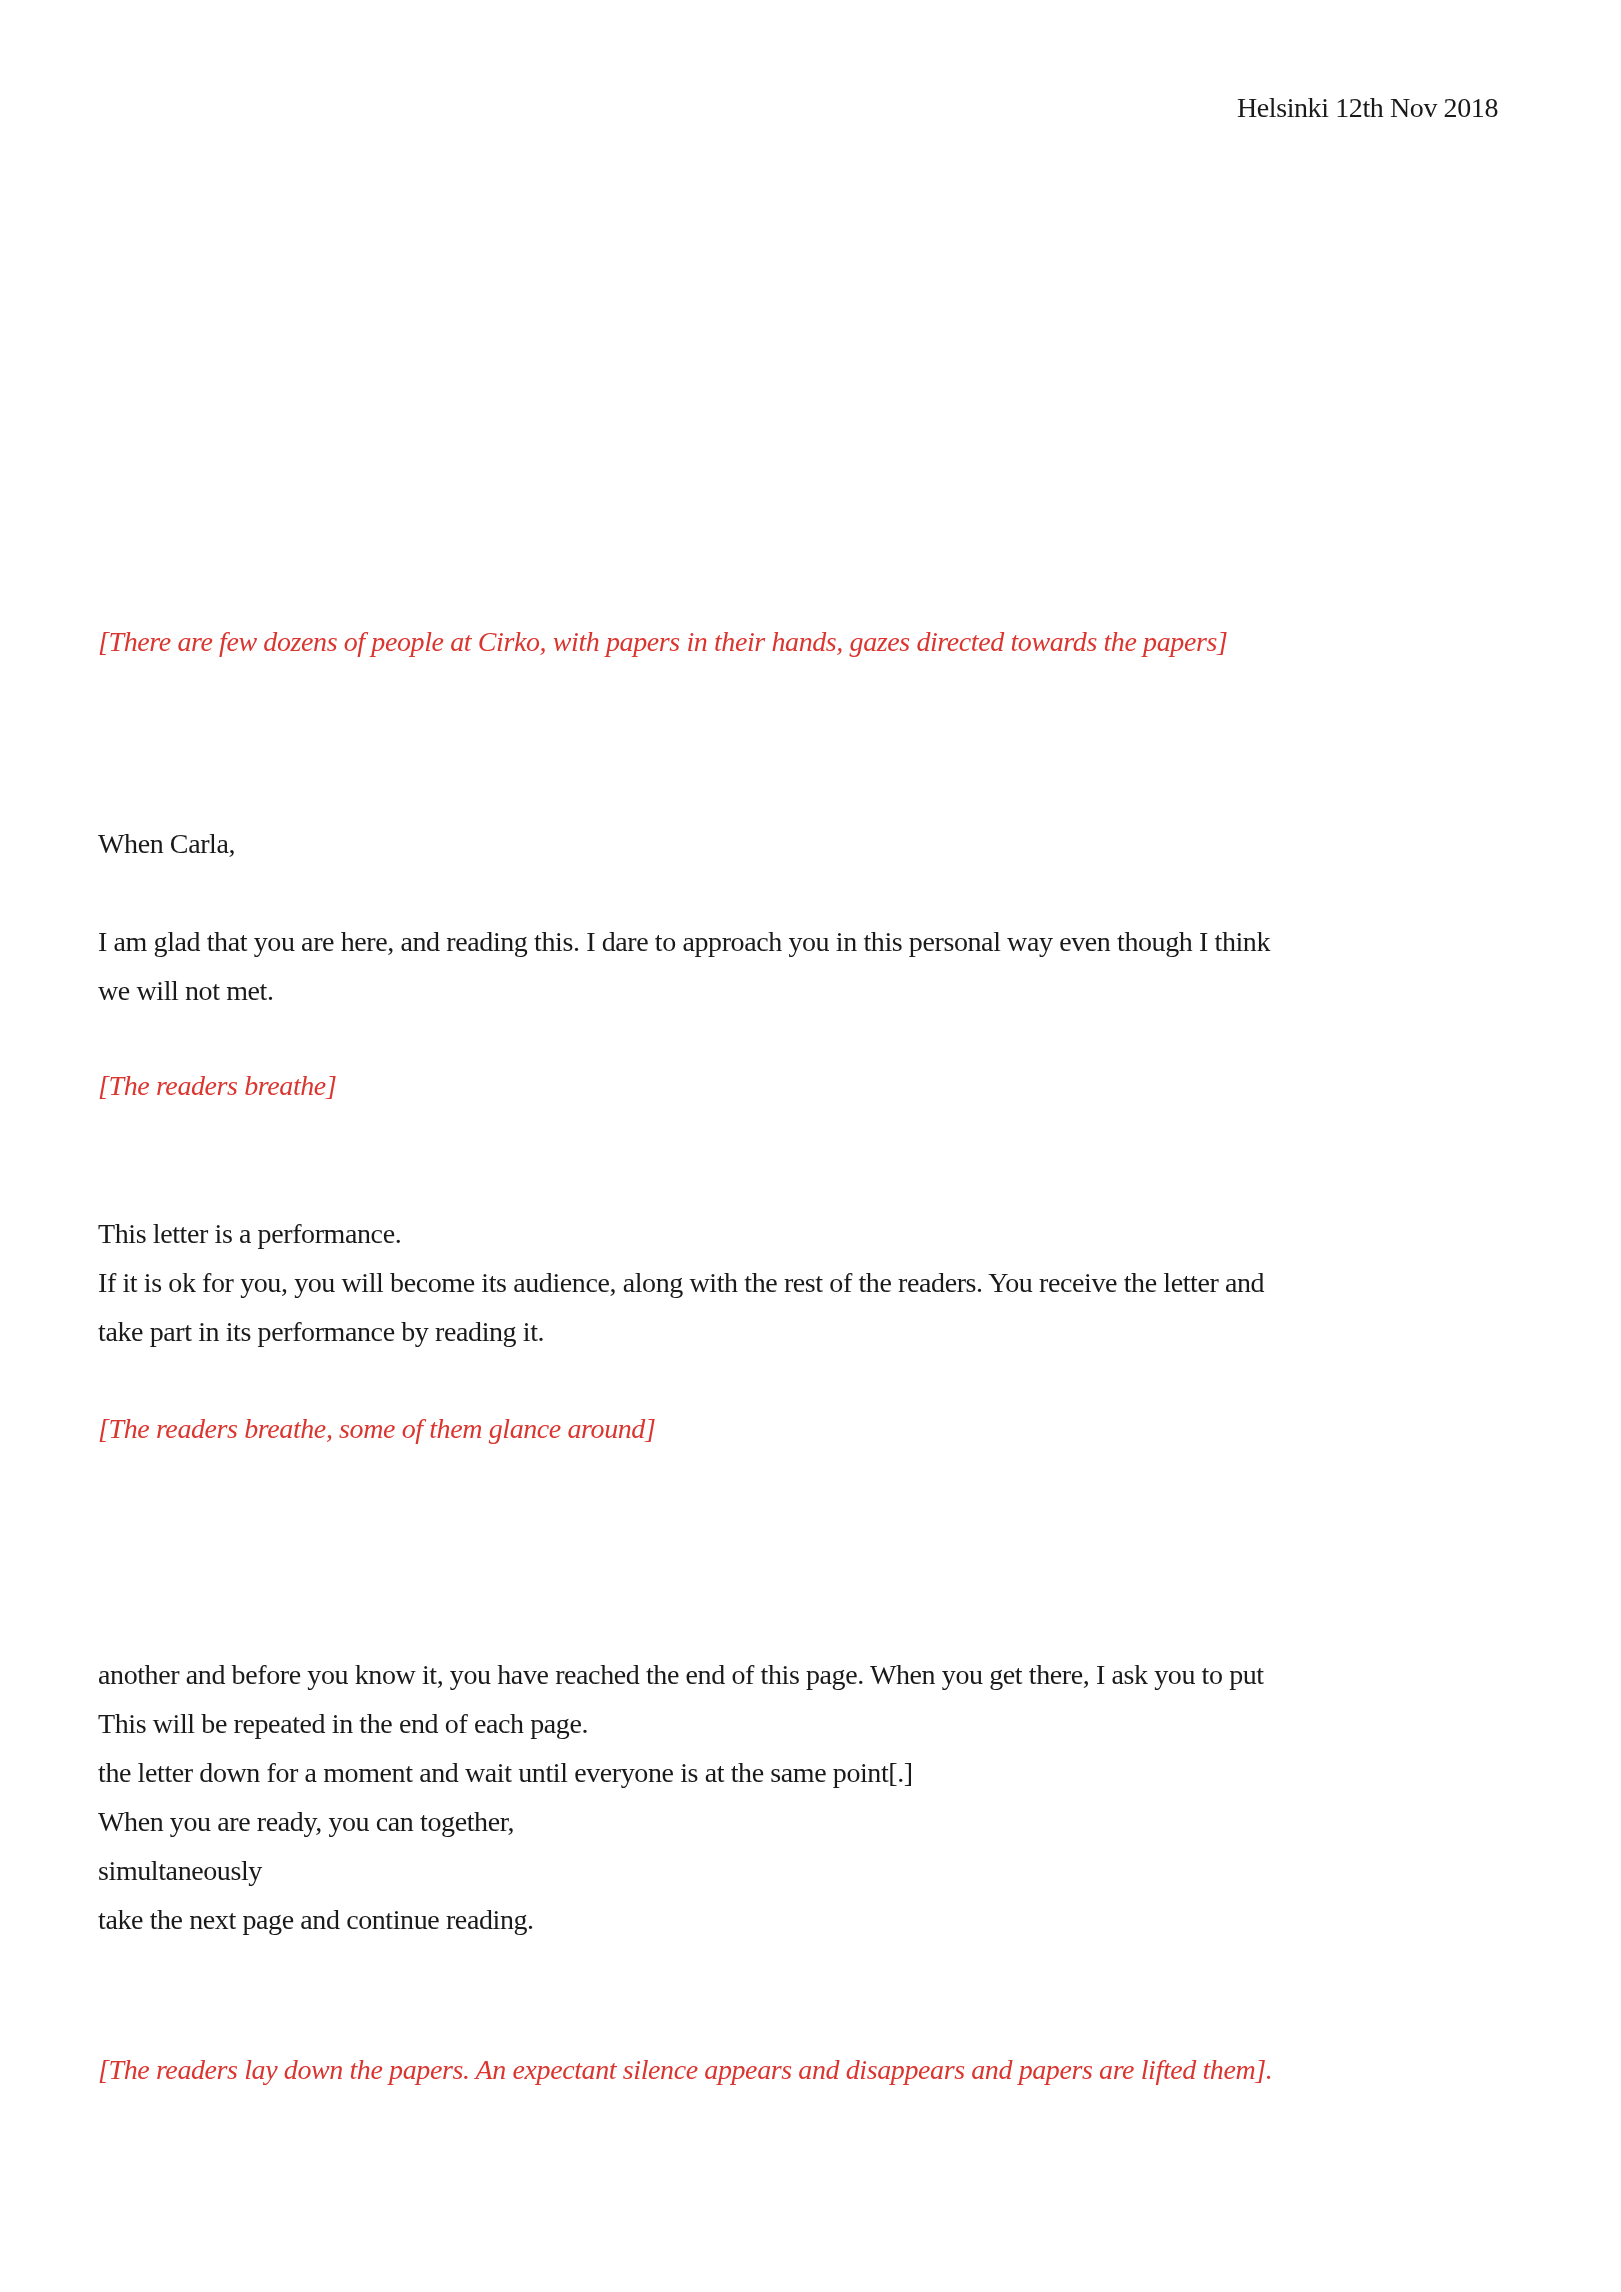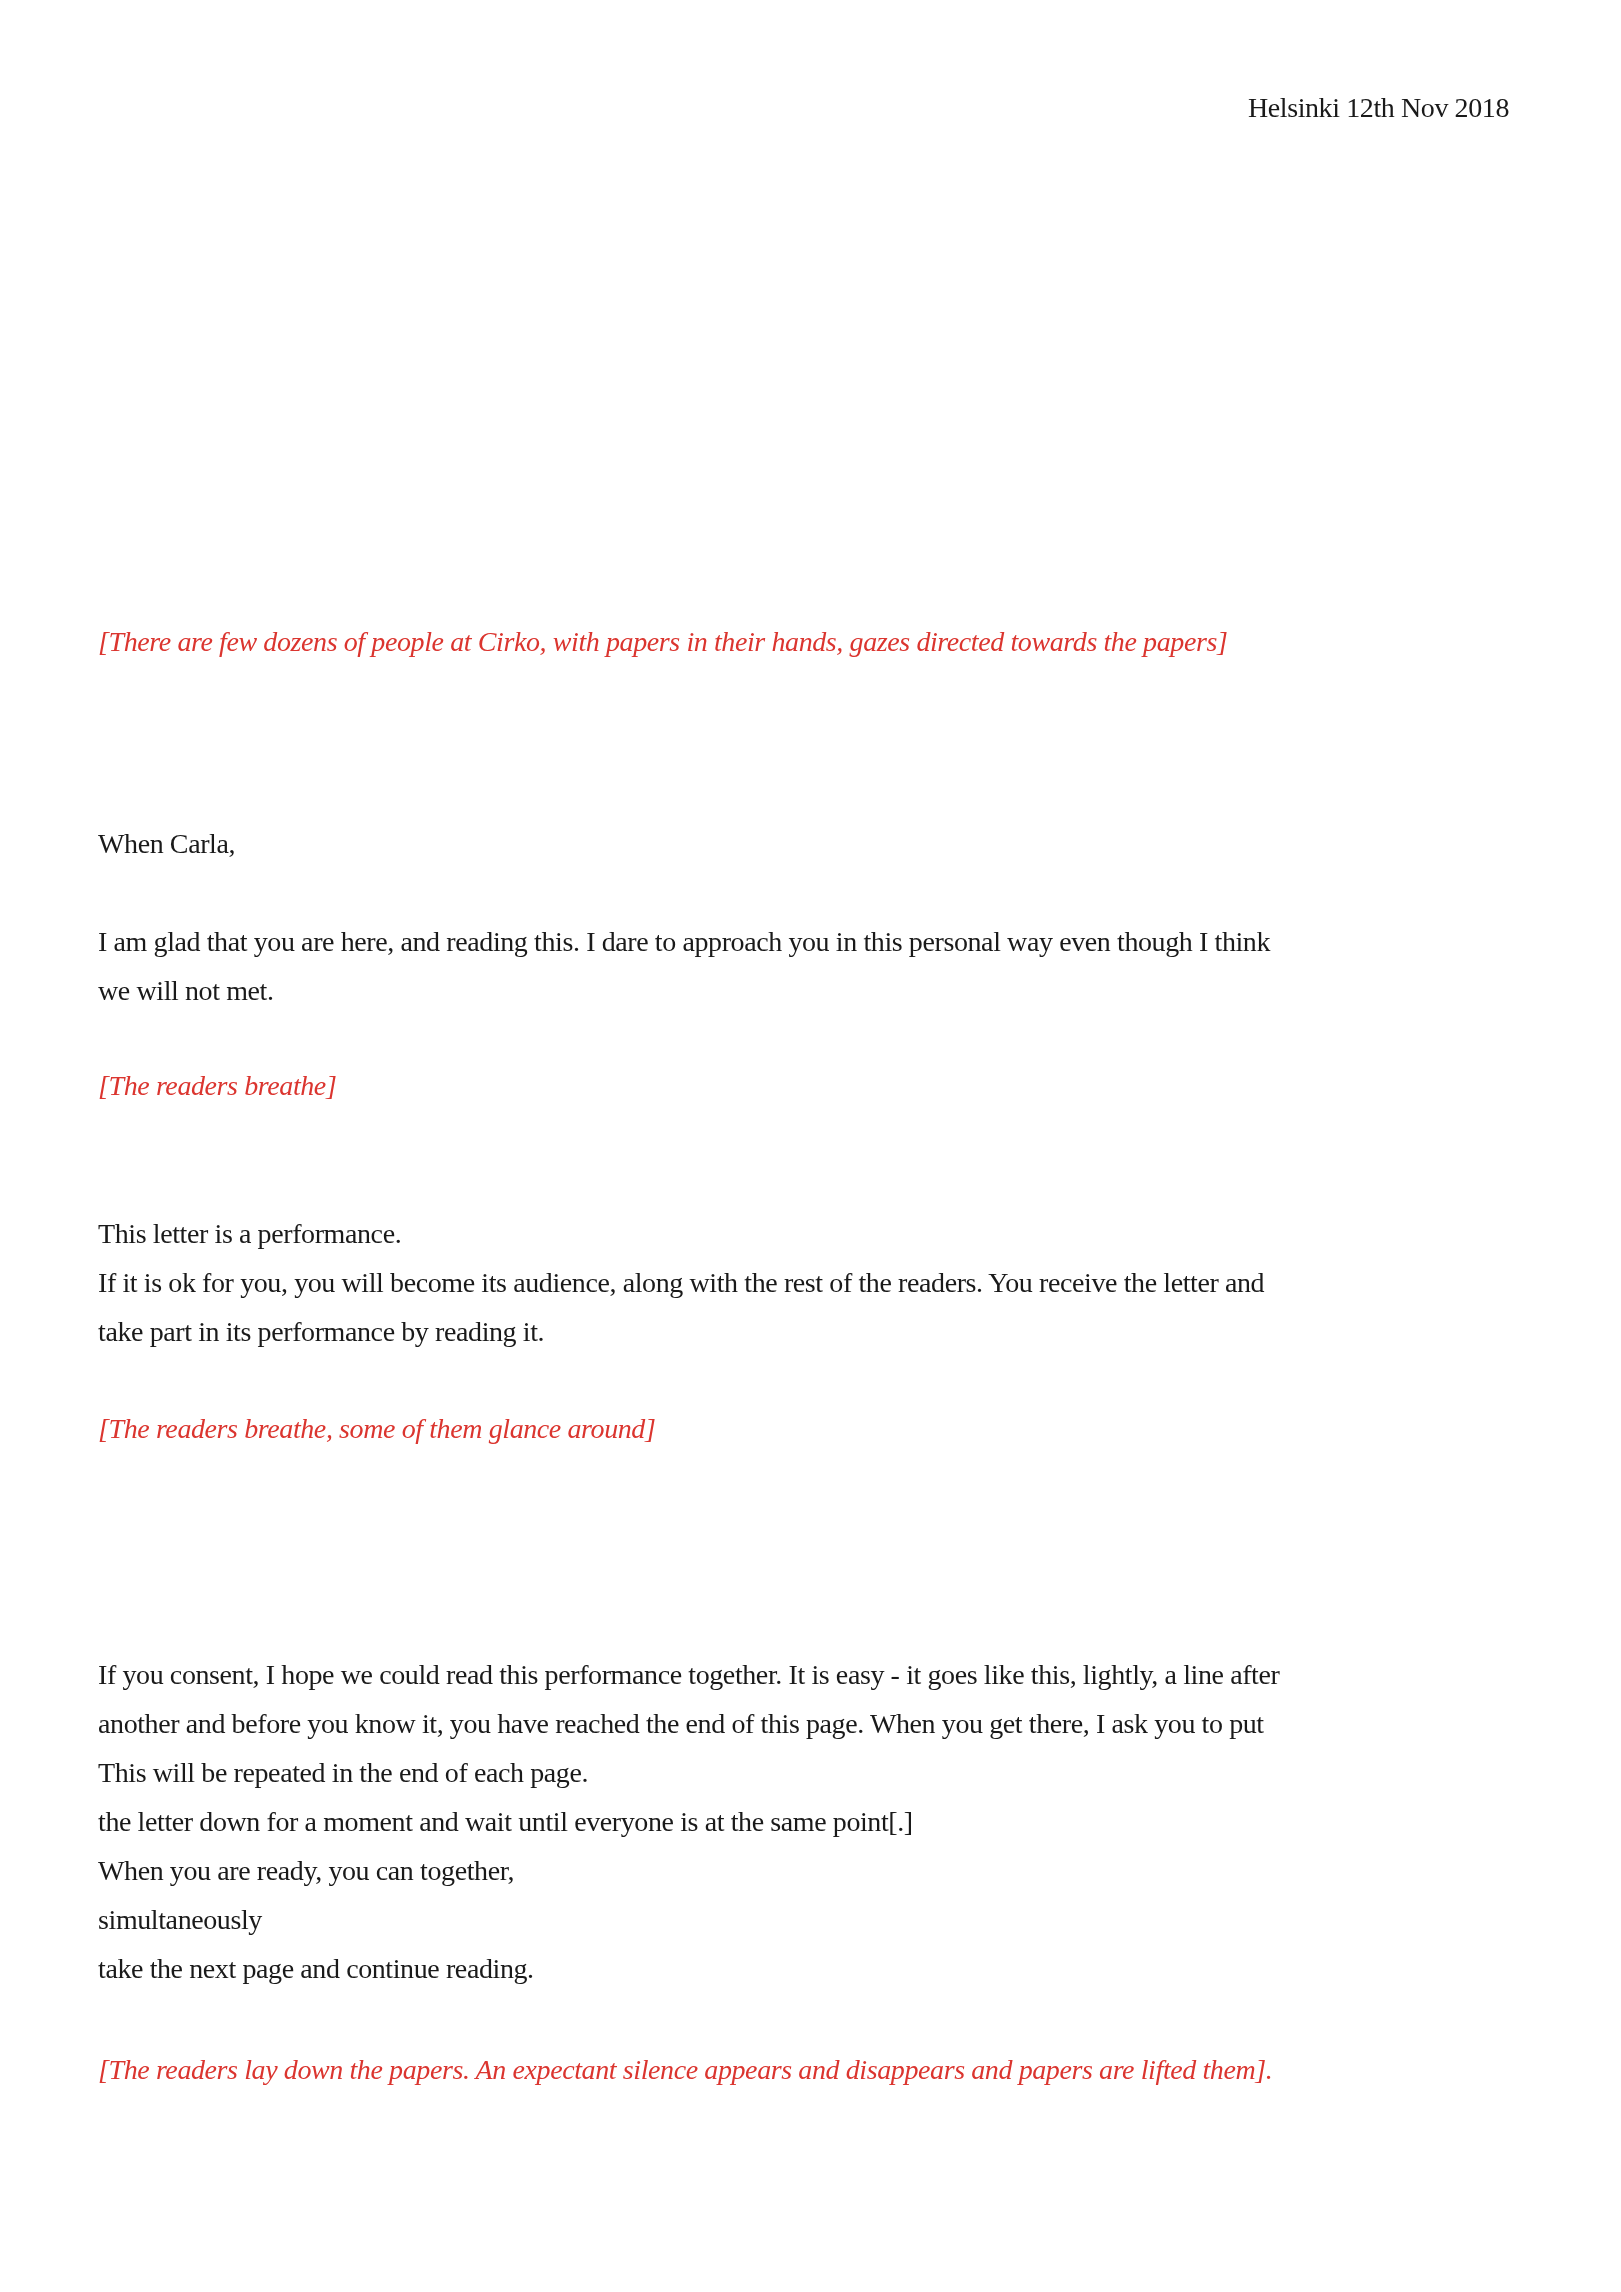--- a/index.html
+++ b/index.html
@@ -17,21 +17,21 @@
     font-family: "Liberation Serif", "DejaVu Serif", serif;
     color: #1a1a1a;
     font-size: 28px;
     letter-spacing: -0.4px;
     line-height: 49px;
   }
   .abs { position: absolute; }
   .line { white-space: nowrap; }
   .date-line {
     top: 83px;
-    right: 112px;
+    right: 123px;
     text-align: center;
   }
   .stage-direction {
     color: #db352f;
     font-style: italic;
     white-space: nowrap;
     left: 98px;
   }
   .body-block { left: 98px; }
   .sd-opening   { top: 617px; }
@@ -63,21 +63,20 @@
 
   <div class="abs body-block performance">
     <div class="line">This letter is a performance.</div>
     <div class="line">If it is ok for you, you will become its audience, along with the rest of the readers. You receive the letter and</div>
     <div class="line">take part in its performance by reading it.</div>
   </div>
 
   <div class="abs stage-direction sd-glance line">[The readers breathe, some of them glance around]</div>
 
   <div class="abs body-block instructions">
-    <div class="line">If you consent, I hope we could read this performance together. It is easy - it goes like this, lightly, a line after</div>
     <div class="line">another and before you know it, you have reached the end of this page. When you get there, I ask you to put</div>
     <div class="line">This will be repeated in the end of each page.</div>
     <div class="line">the letter down for a moment and wait until everyone is at the same point[.]</div>
     <div class="line">When you are ready, you can together,</div>
     <div class="line">simultaneously</div>
     <div class="line">take the next page and continue reading.</div>
   </div>
 
   <div class="abs stage-direction sd-closing line">[The readers lay down the papers. An expectant silence appears and disappears and papers are lifted them].</div>
 

